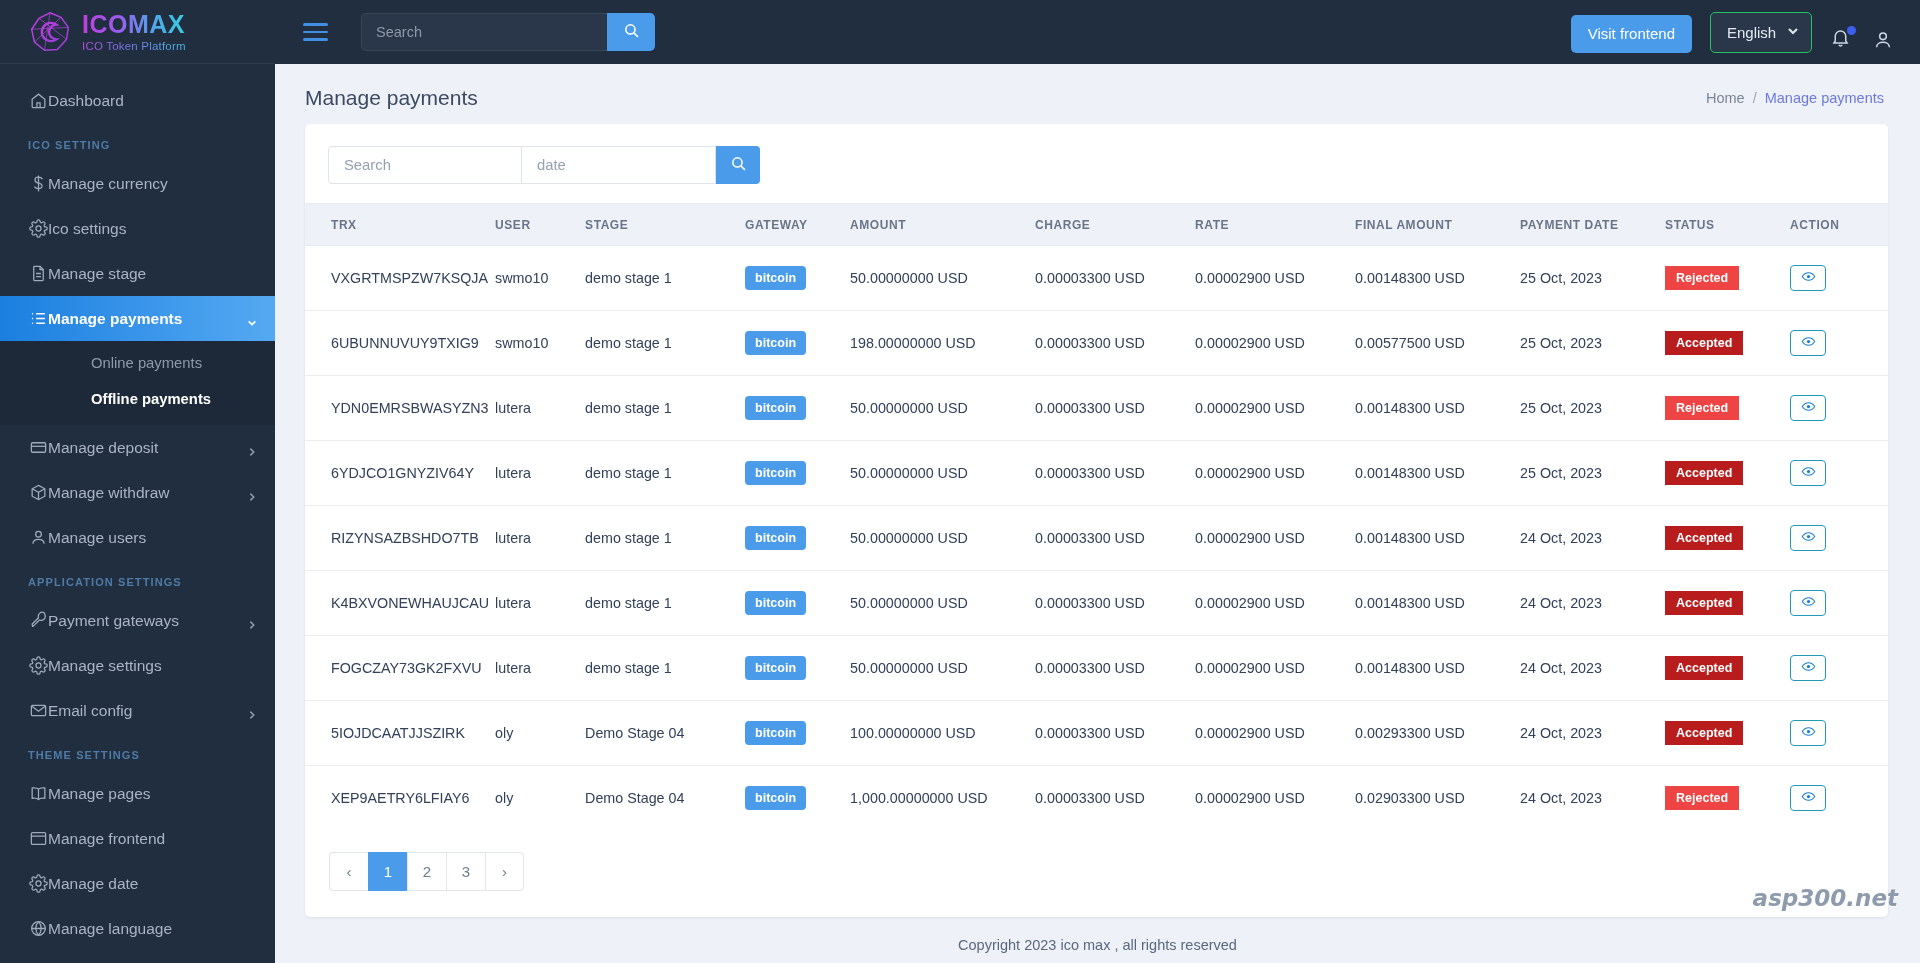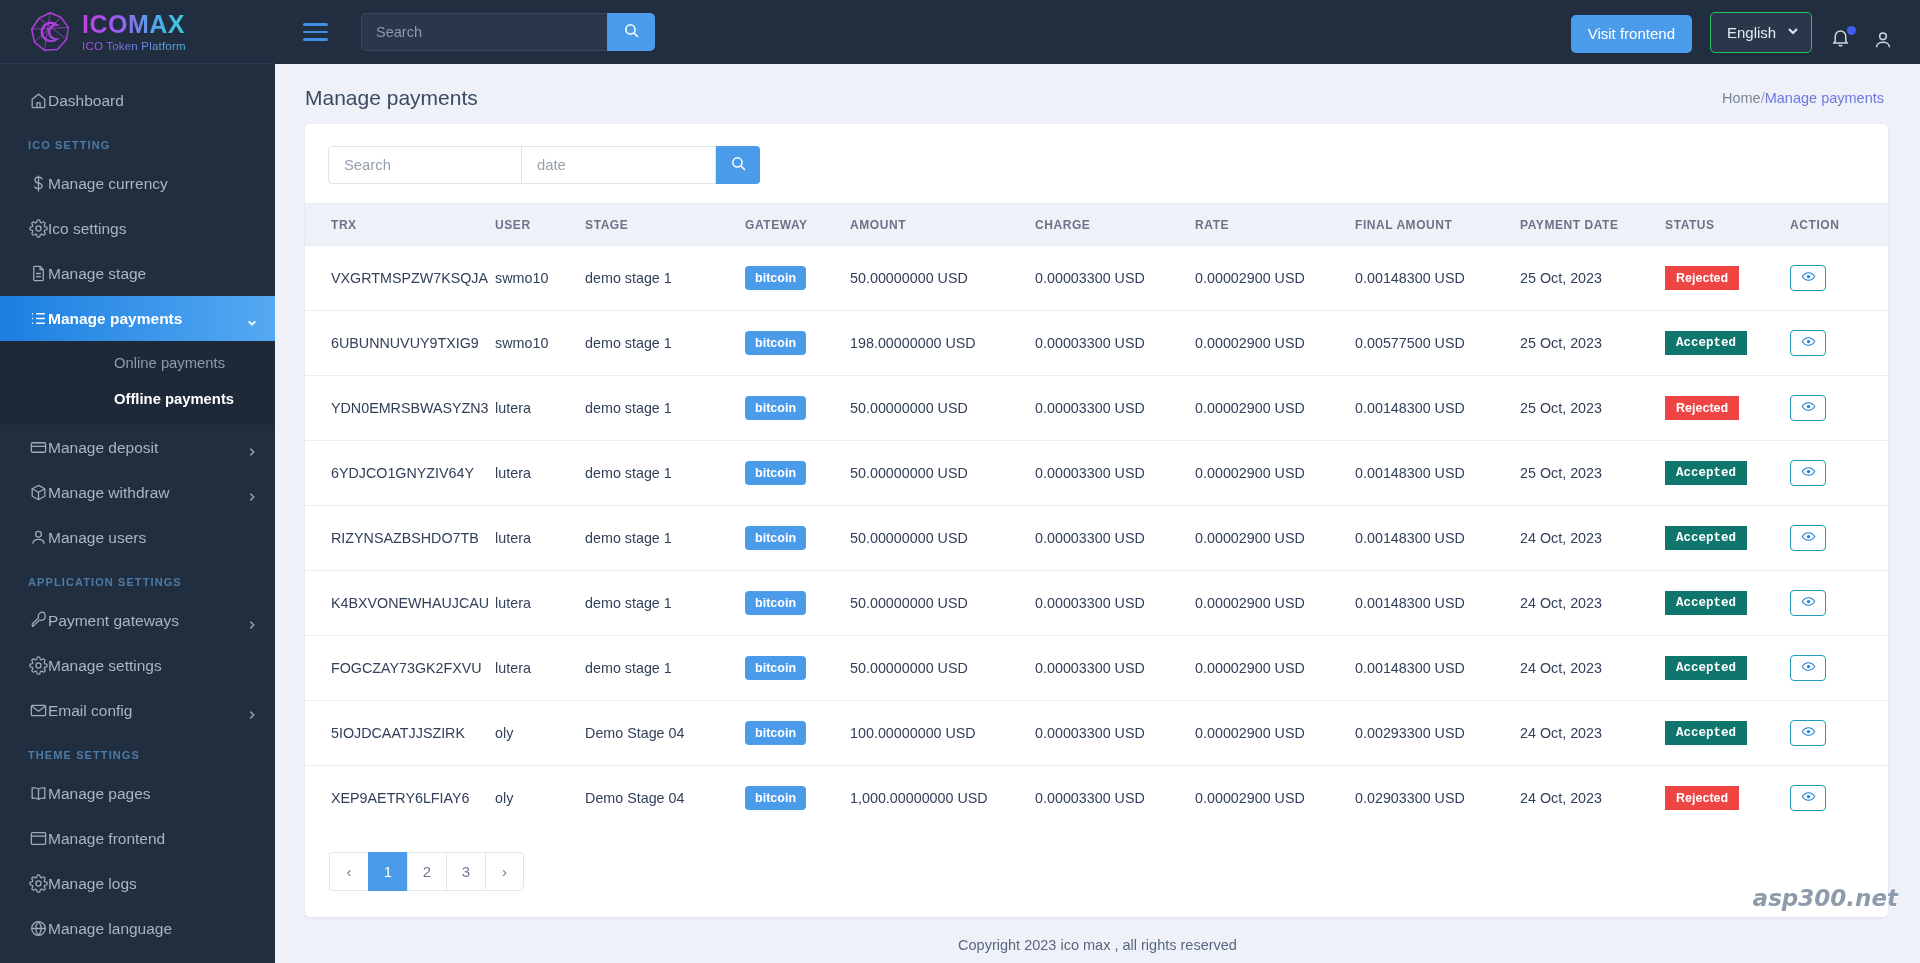--- a/index.html
+++ b/index.html
@@ -55,21 +55,21 @@
   .nav-item .caret svg { width:10px; height:10px; stroke:#8b97a8; fill:none; stroke-width:2; }
   .nav-item.active {
     background: linear-gradient(90deg,#1b7fe0 0%, #55a9f2 100%);
     color: #ffffff; font-weight: bold;
   }
   .nav-item.active .ico svg { stroke: #ffffff; }
   .nav-item.active .caret svg { stroke: #ffffff; }
   .submenu { background: #1d2939; padding: 4px 0 8px 0; }
   .sub-item {
     height: 36px; display: flex; align-items: center;
-    padding-left: 114px; font-size: 14.8px; color: #8e99aa; cursor: pointer;
+    padding-left: 91px; font-size: 14.8px; color: #8e99aa; cursor: pointer;
   }
   .sub-item.active { color: #ffffff; font-weight: bold; }
 
   
   #main { flex: 1 1 auto; height: 963px; display: flex; flex-direction: column; position: relative; }
 
   .topbar {
     height: 64px; flex: 0 0 64px; background: #212e40;
     display: flex; align-items: center; padding: 0 24px 0 28px;
   }
@@ -110,21 +110,21 @@
   .bell-wrap svg { width: 21px; height: 21px; stroke:#cdd6e2; fill:none; stroke-width:1.7; }
   .bell-dot { position:absolute; top: -1px; right: -2px; width: 9px; height: 9px; border-radius: 50%; background: #3d5ff0; }
   .user-ico { width: 24px; height: 24px; cursor:pointer; }
   .user-ico svg { width: 22px; height: 22px; stroke:#cdd6e2; fill:none; stroke-width:1.7; }
 
   
   .page-head {
     display: flex; align-items: center; padding: 22px 36px 14px 30px;
   }
   .page-title { font-size: 21px; color: #3b4a63; font-weight: normal; }
-  .crumb { margin-left: auto; font-size: 14.5px; color: #7a8596; display: flex; }
+  .crumb { margin-left: auto; font-size: 14.5px; color: #7a8596; display: flex; gap: 8px; }
   .crumb .sep { color: #9aa3b2; }
   .crumb .cur { color: #6c7ae0; }
 
   
   .card {
     margin: 0 32px 0 30px; background: #ffffff; border-radius: 5px;
     box-shadow: 0 1px 3px rgba(30,40,60,.07);
     overflow: hidden;
   }
   .filter-row { padding: 22px 23px 19px 23px; display: flex; }
@@ -157,21 +157,21 @@
   tbody tr:last-child td { border-bottom: none; }
 
   .badge-gw {
     display: inline-block; background: #4a9bea; color: #fff;
     font-size: 12.5px; font-weight: bold; border-radius: 4px; padding: 5px 10px;
   }
   .badge-status {
     display: inline-block; color: #fff; font-size: 12.5px; font-weight: bold;
     border-radius: 0; padding: 5px 11px;
   }
-  .badge-accepted { background: #0f766e; font-family: Liberation Mono, monospace; }
+  .badge-accepted { background: #b91c1c; }
   .badge-rejected { background: #ef4444; }
   .act-btn {
     width: 36px; height: 26px; border: 1px solid #1f9bb5; border-radius: 4px;
     background: #fff; cursor: pointer; display: inline-flex; align-items:center; justify-content:center;
   }
   .act-btn svg { width: 15px; height: 15px; stroke: #1a7fd4; fill: none; stroke-width: 1.7; }
 
   .pager { padding: 22px 24px 26px 24px; display: flex; }
   .pager .pg {
     min-width: 39px; height: 39px; border: 1px solid #e2e5ea; border-right: none;
@@ -398,21 +398,21 @@
       <span class="lbl">Manage frontend</span>
     </div>
 
     <div class="nav-item">
       <span class="ico">
           <svg viewBox="0 0 24 24">
             <circle cx="12" cy="12" r="3.2"></circle>
             <path d="M19.4 15a1.6 1.6 0 0 0 .33 1.76l.06.06a2 2 0 1 1-2.83 2.83l-.06-.06A1.6 1.6 0 0 0 15 19.4a1.6 1.6 0 0 0-1 1.47V21a2 2 0 1 1-4 0v-.09A1.6 1.6 0 0 0 9 19.4a1.6 1.6 0 0 0-1.76.33l-.06.06a2 2 0 1 1-2.83-2.83l.06-.06A1.6 1.6 0 0 0 4.6 15a1.6 1.6 0 0 0-1.47-1H3a2 2 0 1 1 0-4h.09A1.6 1.6 0 0 0 4.6 9a1.6 1.6 0 0 0-.33-1.76l-.06-.06a2 2 0 1 1 2.83-2.83l.06.06A1.6 1.6 0 0 0 9 4.6h.08A1.6 1.6 0 0 0 10 3.13V3a2 2 0 1 1 4 0v.09A1.6 1.6 0 0 0 15 4.6a1.6 1.6 0 0 0 1.76-.33l.06-.06a2 2 0 1 1 2.83 2.83l-.06.06A1.6 1.6 0 0 0 19.4 9v.08a1.6 1.6 0 0 0 1.47 1H21a2 2 0 1 1 0 4h-.09a1.6 1.6 0 0 0-1.51 1z"></path>
           </svg>
         </span>
-      <span class="lbl">Manage logs</span>
+      <span class="lbl">Manage date</span>
     </div>
 
     <div class="nav-item">
       <span class="ico">
           <svg viewBox="0 0 24 24">
             <circle cx="12" cy="12" r="8.6"></circle>
             <path d="M3.4 12h17.2M12 3.4c2.4 2.6 3.4 5.6 3.4 8.6s-1 6-3.4 8.6c-2.4-2.6-3.4-5.6-3.4-8.6s1-6 3.4-8.6z"></path>
           </svg>
         </span>
       <span class="lbl">Manage language</span>

